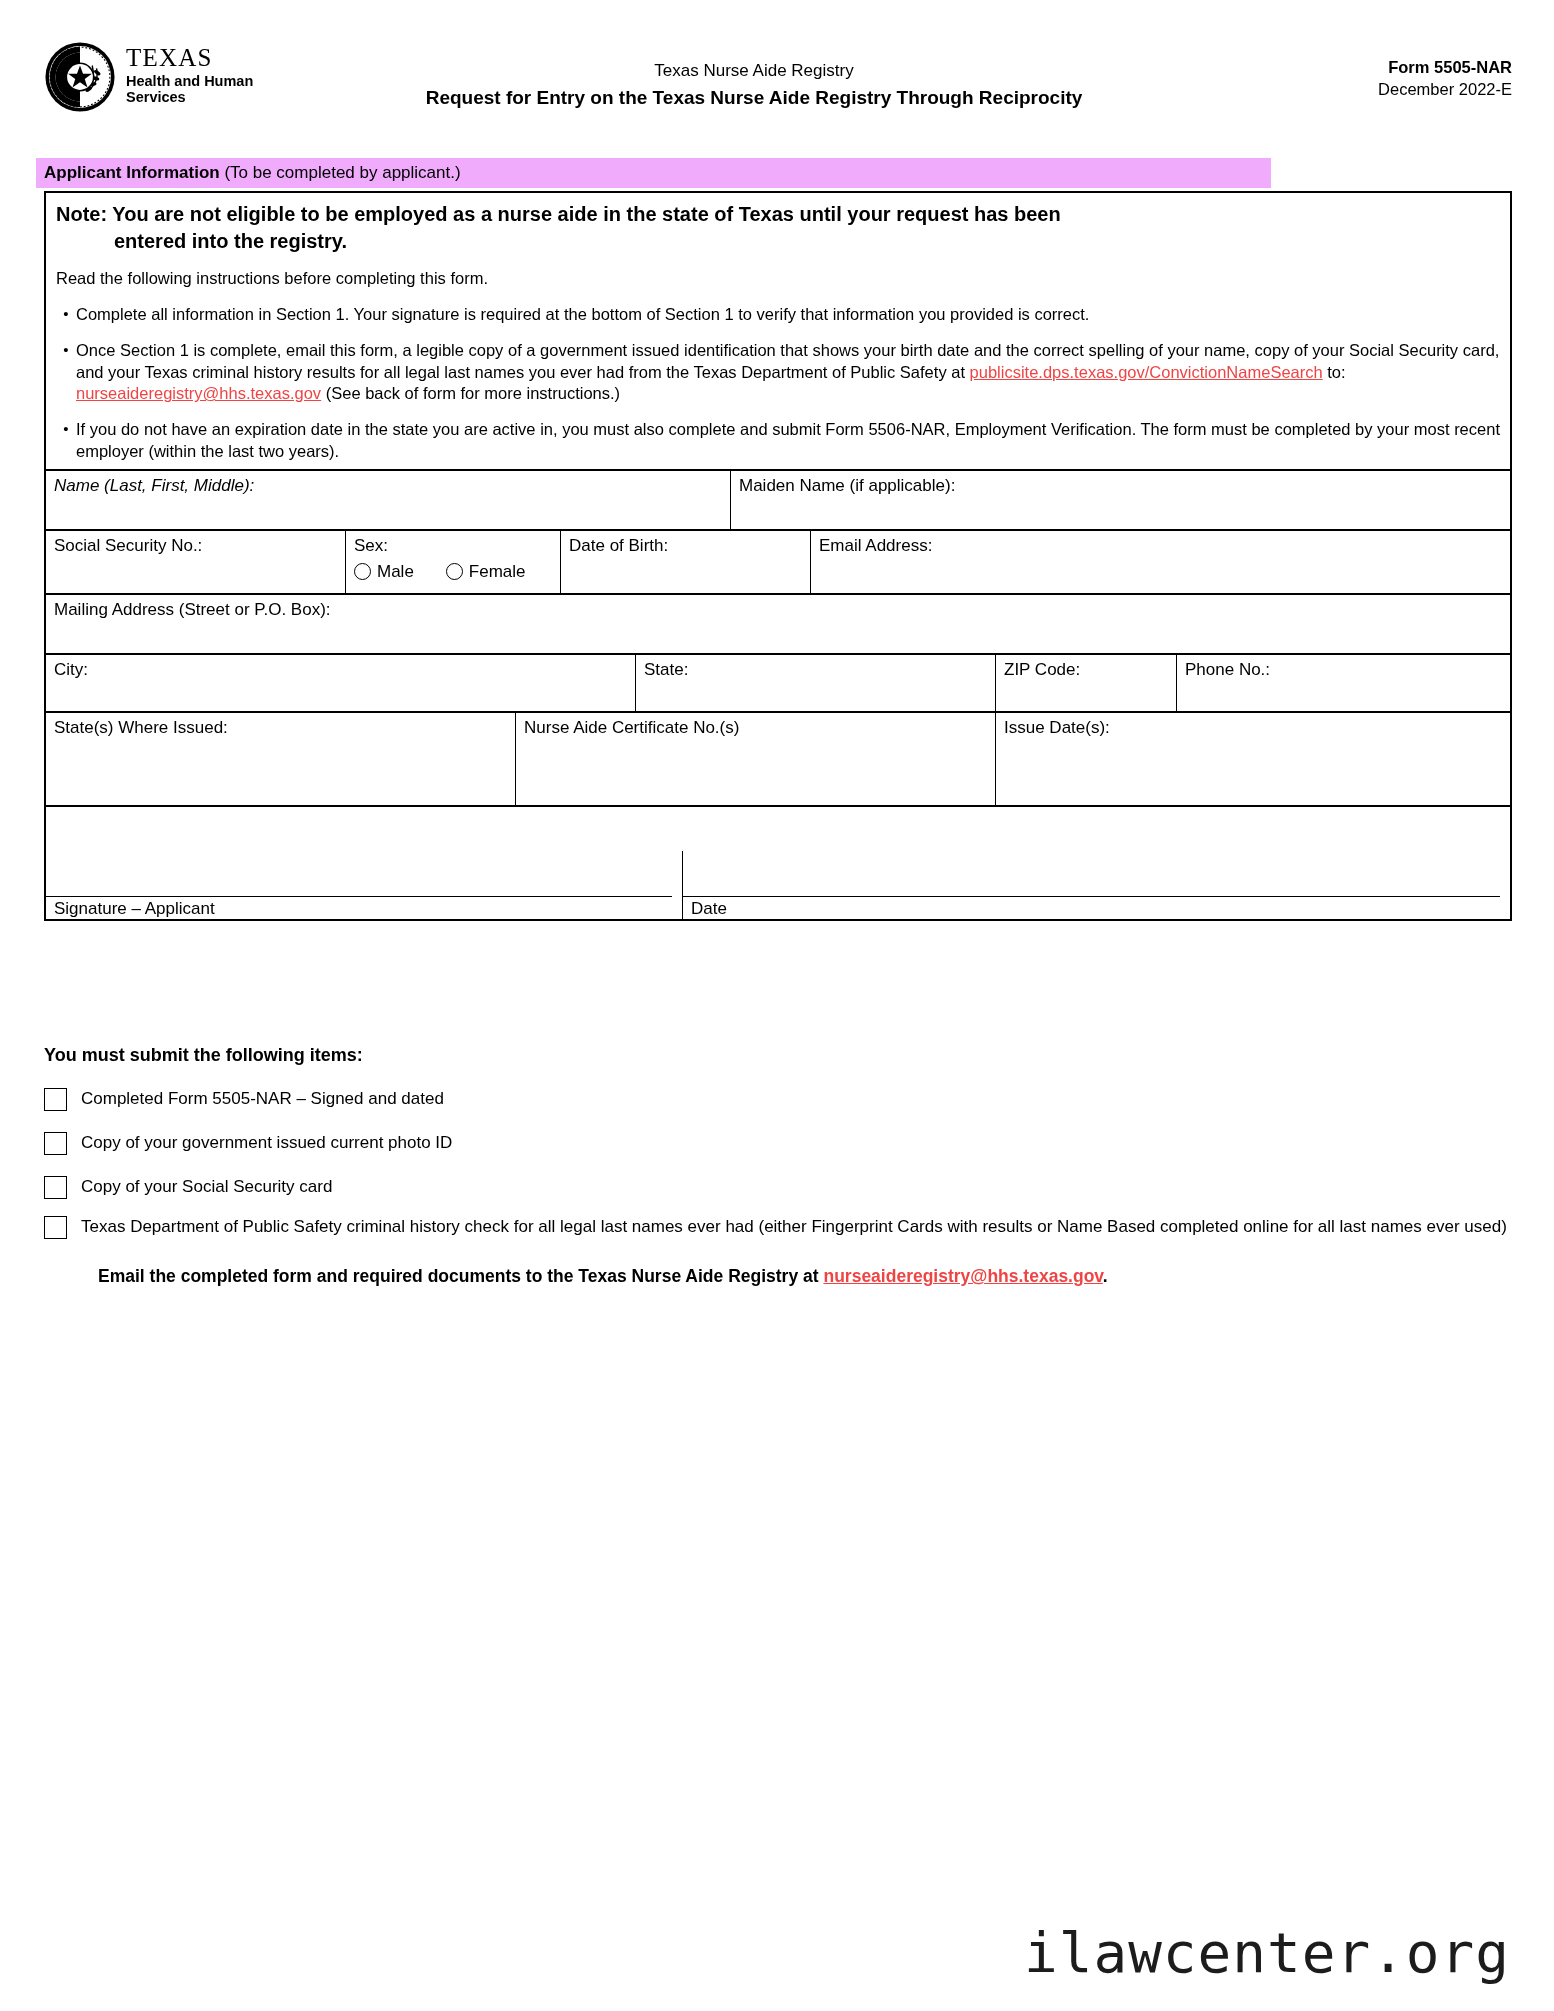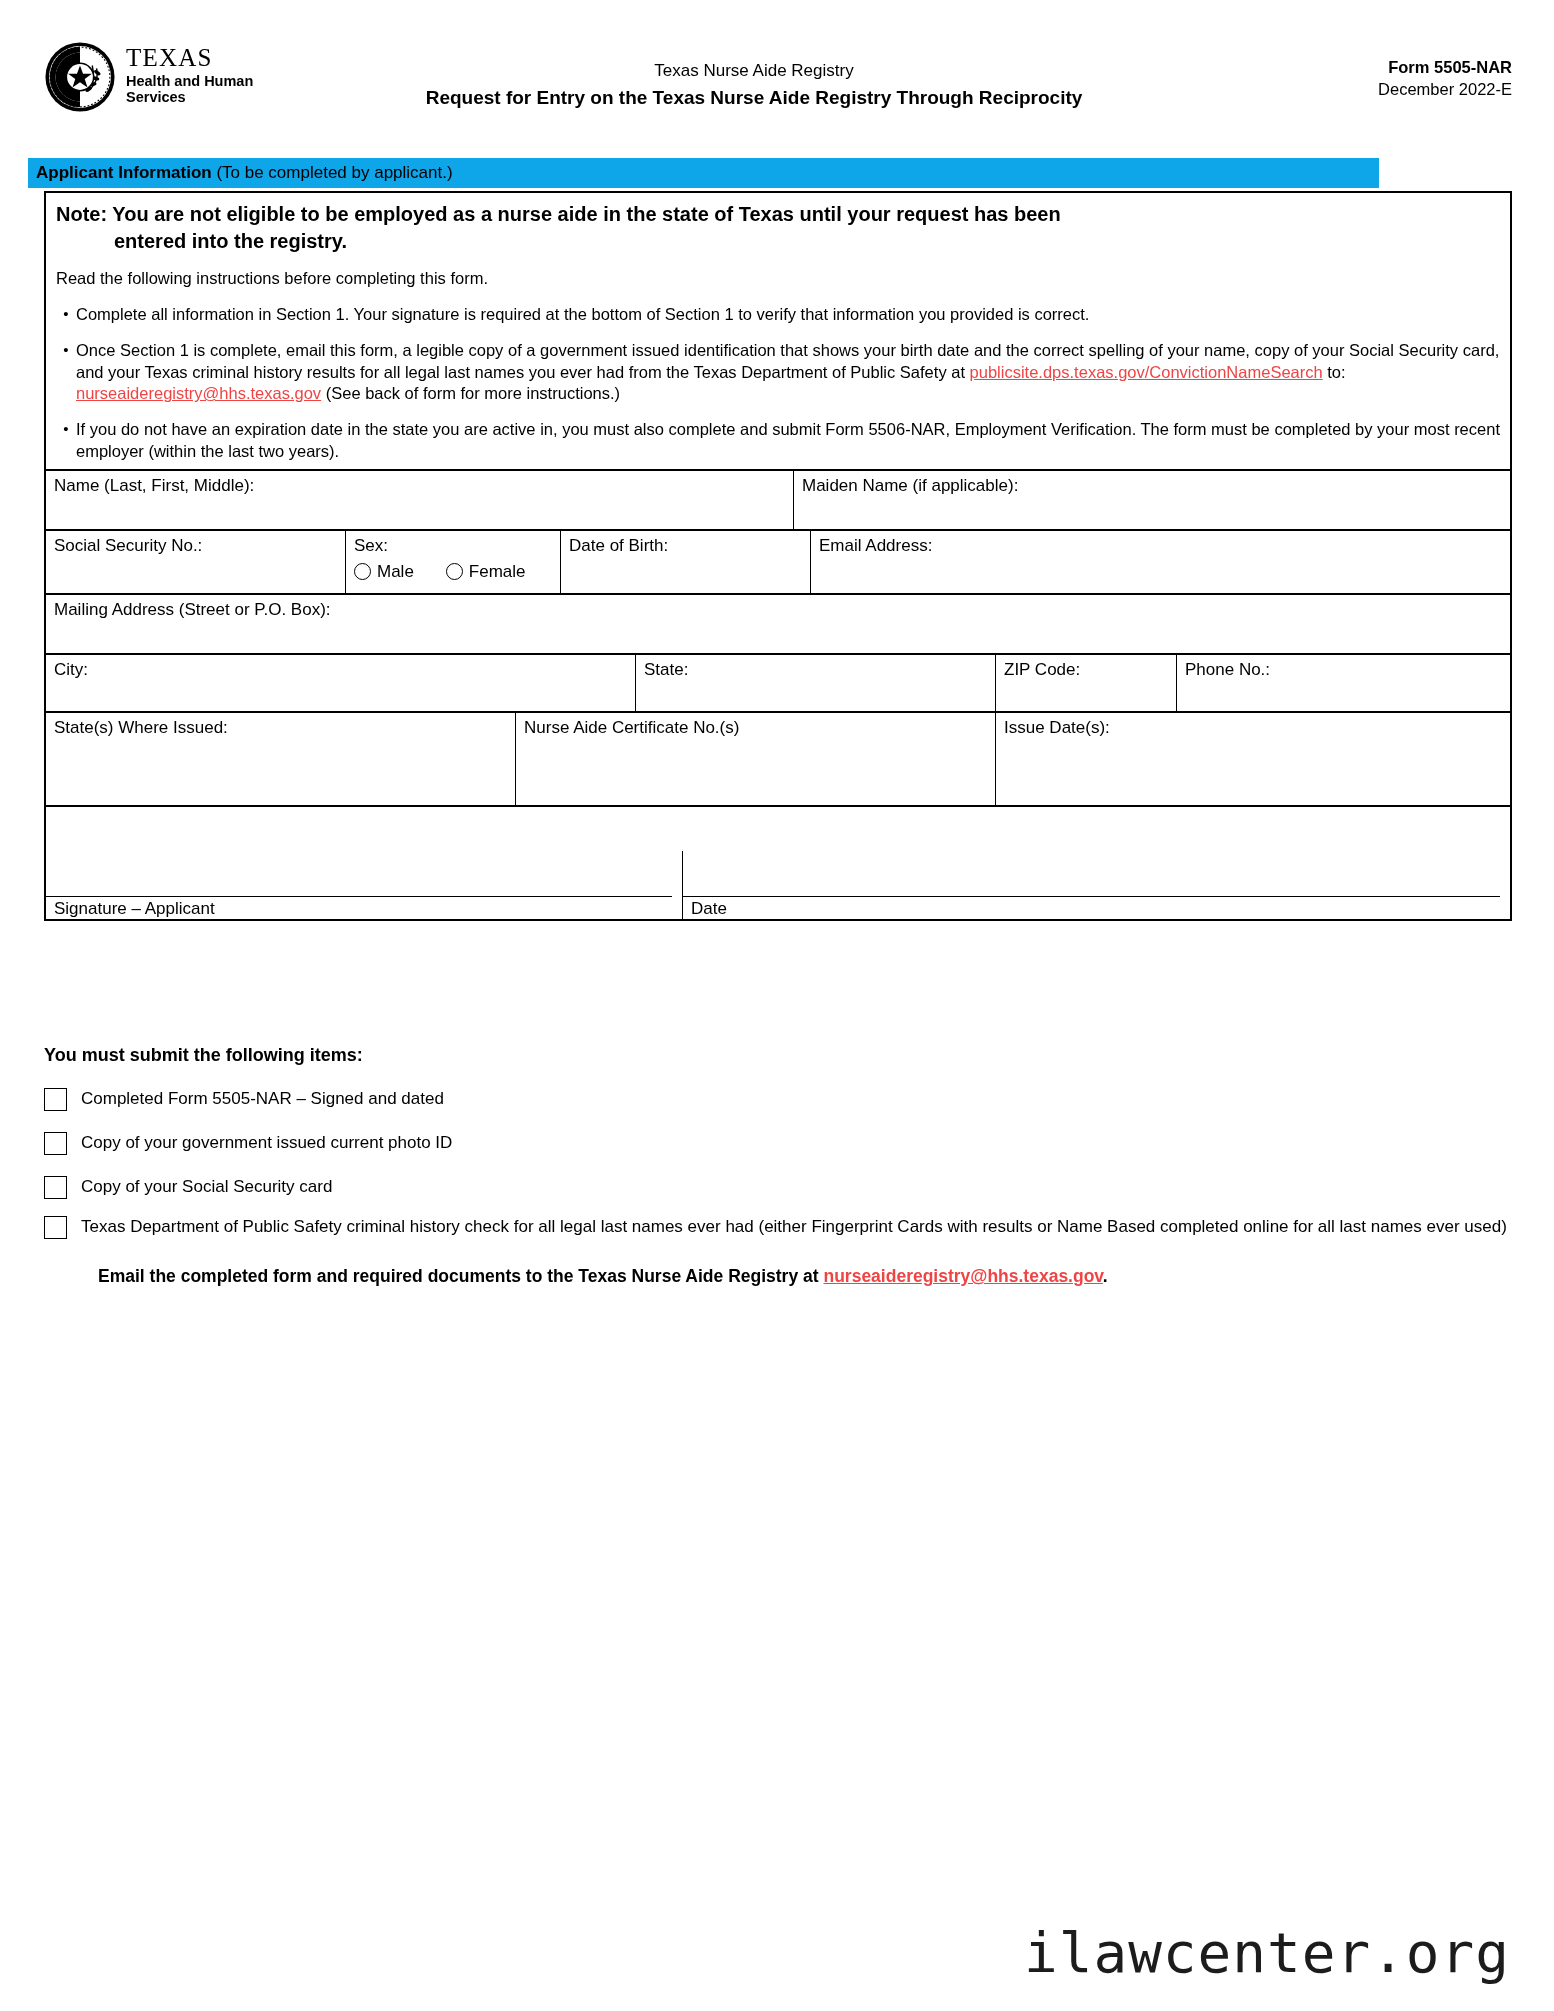--- a/index.html
+++ b/index.html
@@ -91,25 +91,25 @@
     line-height: 1.35;
   }
   .formdate {
     font-size: 16.5px;
     line-height: 1.35;
   }
 
   
   .section-bar {
     position: absolute;
-    left: 28px;
+    left: 36px;
     top: 158px;
-    width: 1351px;
+    width: 1235px;
     box-sizing: border-box;
-    background: #0ea5e9;
+    background: #f0abfc;
     padding: 4px 8px 5px 8px;
     font-size: 17px;
     line-height: 1.25;
   }
   .section-bar b { font-weight: bold; }
 
   
   .formbox {
     position: absolute;
     left: 44px;
@@ -344,21 +344,21 @@
         <span class="btext"><span>Once Section 1 is complete, email this form, a legible copy of a government issued identification that shows your birth date and the correct spelling of your name, copy of your Social Security card, and your Texas criminal history results for all legal last names you ever had from the Texas Department of Public Safety at </span><a class="link" href="#">publicsite.dps.texas.gov/ConvictionNameSearch</a><span> to: </span><a class="link" href="#">nurseaideregistry@hhs.texas.gov</a><span> (See back of form for more instructions.)</span></span>
       </div>
 
       <div class="bullet">
         <span class="dot">•</span>
         <span class="btext">If you do not have an expiration date in the state you are active in, you must also complete and submit Form 5506-NAR, Employment Verification. The form must be completed by your most recent employer (within the last two years).</span>
       </div>
     </div>
 
     <div class="row">
-      <div class="cell h-name" style="width:748px;">
+      <div class="cell h-name" style="width:685px;font-style:italic;">
         <span>Name (Last, First, Middle):</span>
       </div>
       <div class="cell h-name" style="width:699px;">
         <span>Maiden Name (if applicable):</span>
       </div>
     </div>
 
     <div class="row">
       <div class="cell h-ssn" style="width:300px;">
         <span>Social Security No.:</span>

